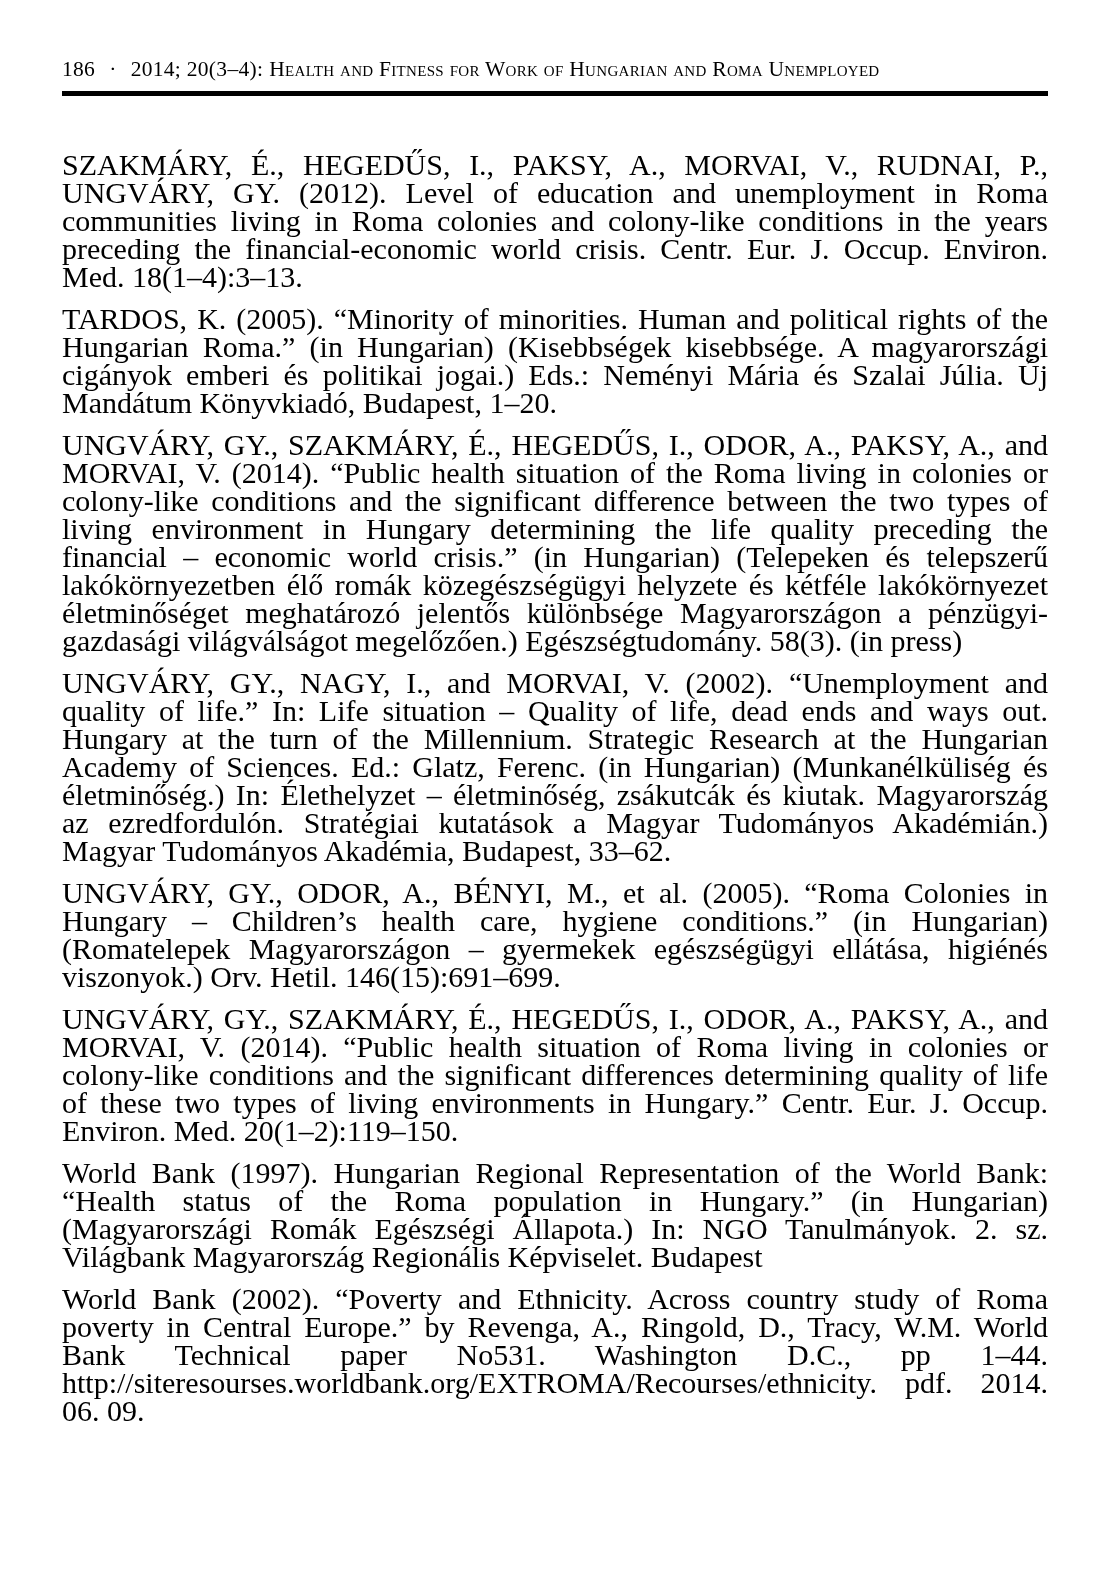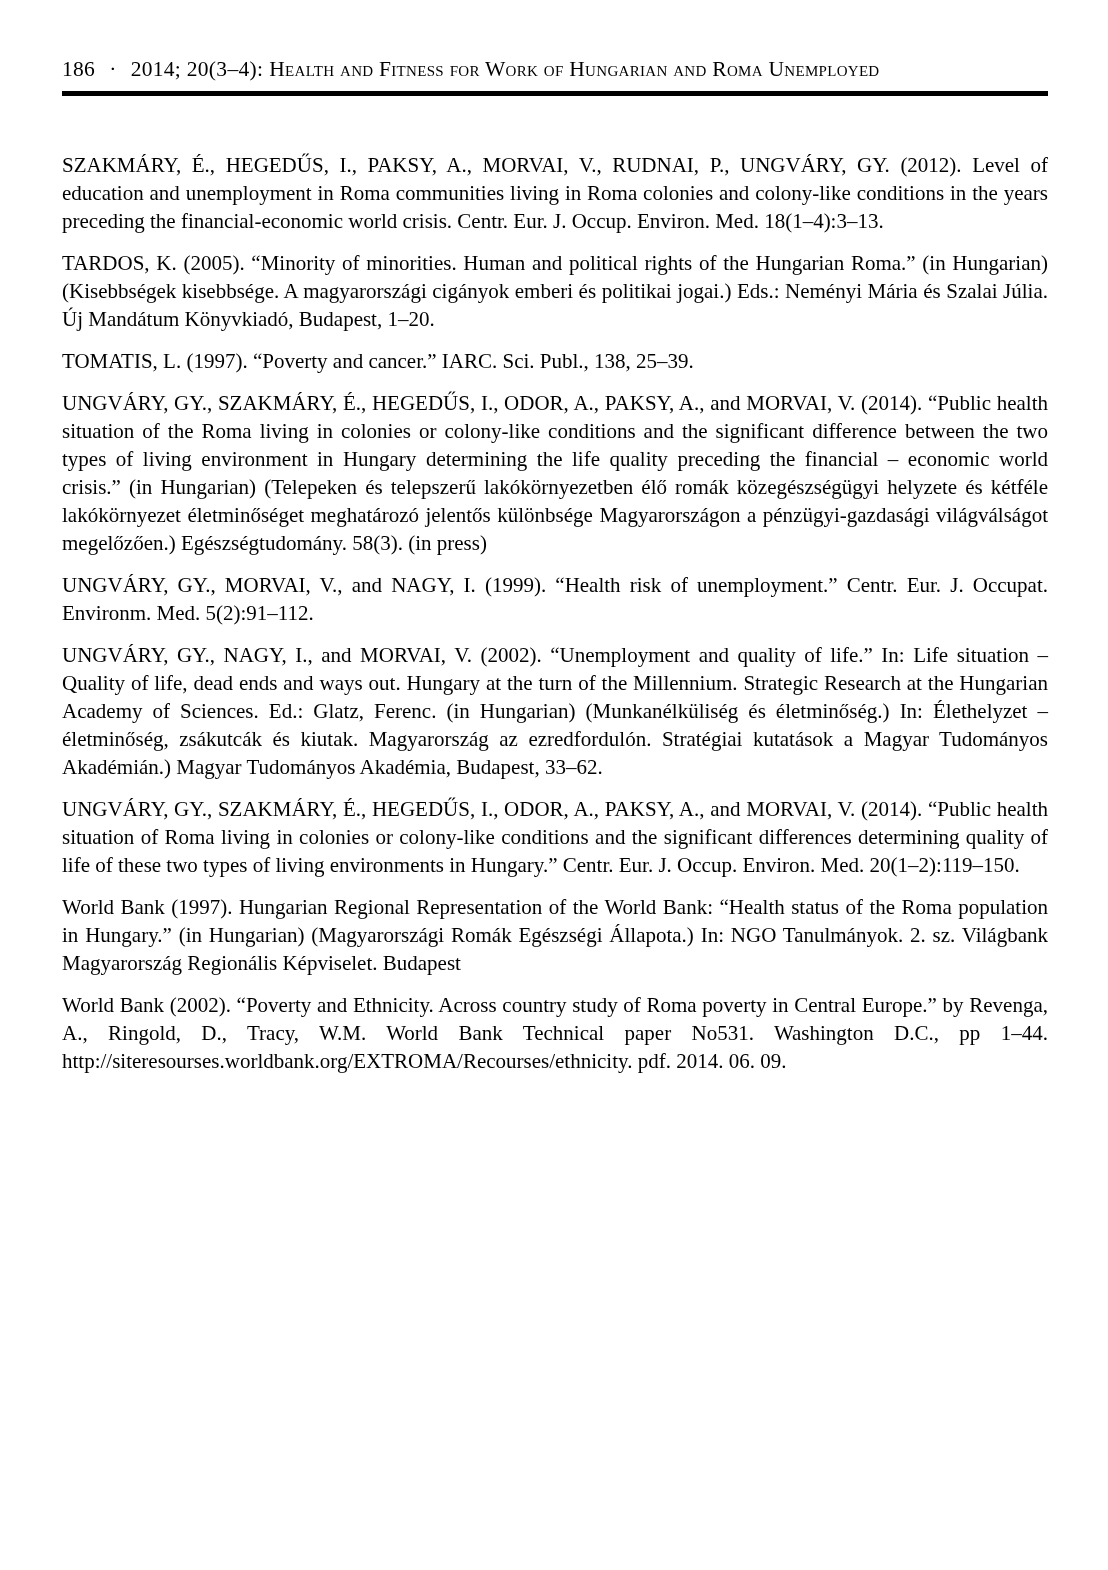--- a/index.html
+++ b/index.html
@@ -31,43 +31,42 @@
   .header-rule {
     height: 0;
     border: none;
     border-top: 5px solid #000000;
     margin-top: 7px;
   }
   .references {
     margin-top: 55px;
   }
   .references p {
-    font-size: 21px;
+    font-size: 30px;
     line-height: 28px;
     text-align: justify;
     margin: 0 0 14px 0;
     color: #000;
   }
 </style>
 </head>
 <body>
 
 <div class="page">
 
   <div class="running-header">
     <span class="page-number">186</span><span class="dot-sep">·</span><span class="issue-info">2014; 20(3–4):</span><span class="running-title">Health and Fitness for Work of Hungarian and Roma Unemployed</span>
   </div>
 
   <hr class="header-rule">
 
   <div class="references">
     <p>SZAKMÁRY, É., HEGEDŰS, I., PAKSY, A., MORVAI, V., RUDNAI, P., UNGVÁRY, GY. (2012). Level of education and unemployment in Roma communities living in Roma colonies and colony-like conditions in the years preceding the financial-economic world crisis. Centr. Eur. J. Occup. Environ. Med. 18(1–4):3–13.</p>
     <p>TARDOS, K. (2005). “Minority of minorities. Human and political rights of the Hungarian Roma.” (in Hungarian) (Kisebbségek kisebbsége. A magyarországi cigányok emberi és politikai jogai.) Eds.: Neményi Mária és Szalai Júlia. Új Mandátum Könyvkiadó, Budapest, 1–20.</p>
-    <p>TOMATIS, L. (1997). “Poverty and cancer.” IARC. Sci. Publ., 138, 25–39.</p>
     <p>UNGVÁRY, GY., SZAKMÁRY, É., HEGEDŰS, I., ODOR, A., PAKSY, A., and MORVAI, V. (2014). “Public health situation of the Roma living in colonies or colony-like conditions and the significant difference between the two types of living environment in Hungary determining the life quality preceding the financial – economic world crisis.” (in Hungarian) (Telepeken és telepszerű lakókörnyezetben élő romák közegészségügyi helyzete és kétféle lakókörnyezet életminőséget meghatározó jelentős különbsége Magyarországon a pénzügyi-gazdasági világválságot megelőzően.) Egészségtudomány. 58(3). (in press)</p>
-    <p>UNGVÁRY, GY., MORVAI, V., and NAGY, I. (1999). “Health risk of unemployment.” Centr. Eur. J. Occupat. Environm. Med. 5(2):91–112.</p>
     <p>UNGVÁRY, GY., NAGY, I., and MORVAI, V. (2002). “Unemployment and quality of life.” In: Life situation – Quality of life, dead ends and ways out. Hungary at the turn of the Millennium. Strategic Research at the Hungarian Academy of Sciences. Ed.: Glatz, Ferenc. (in Hungarian) (Munkanélküliség és életminőség.) In: Élethelyzet – életminőség, zsákutcák és kiutak. Magyarország az ezredfordulón. Stratégiai kutatások a Magyar Tudományos Akadémián.) Magyar Tudományos Akadémia, Budapest, 33–62.</p>
+    <p>UNGVÁRY, GY., ODOR, A., BÉNYI, M., et al. (2005). “Roma Colonies in Hungary – Children’s health care, hygiene conditions.” (in Hungarian) (Romatelepek Magyarországon – gyermekek egészségügyi ellátása, higiénés viszonyok.) Orv. Hetil. 146(15):691–699.</p>
     <p>UNGVÁRY, GY., SZAKMÁRY, É., HEGEDŰS, I., ODOR, A., PAKSY, A., and MORVAI, V. (2014). “Public health situation of Roma living in colonies or colony-like conditions and the significant differences determining quality of life of these two types of living environments in Hungary.” Centr. Eur. J. Occup. Environ. Med. 20(1–2):119–150.</p>
     <p>World Bank (1997). Hungarian Regional Representation of the World Bank: “Health status of the Roma population in Hungary.” (in Hungarian) (Magyarországi Romák Egészségi Állapota.) In: NGO Tanulmányok. 2. sz. Világbank Magyarország Regionális Képviselet. Budapest</p>
     <p>World Bank (2002). “Poverty and Ethnicity. Across country study of Roma poverty in Central Europe.” by Revenga, A., Ringold, D., Tracy, W.M. World Bank Technical paper No531. Washington D.C., pp 1–44. http://siteresourses.worldbank.org/EXTROMA/Recourses/ethnicity. pdf. 2014. 06. 09.</p>
   </div>
 
 </div>
 
 </body></html>

